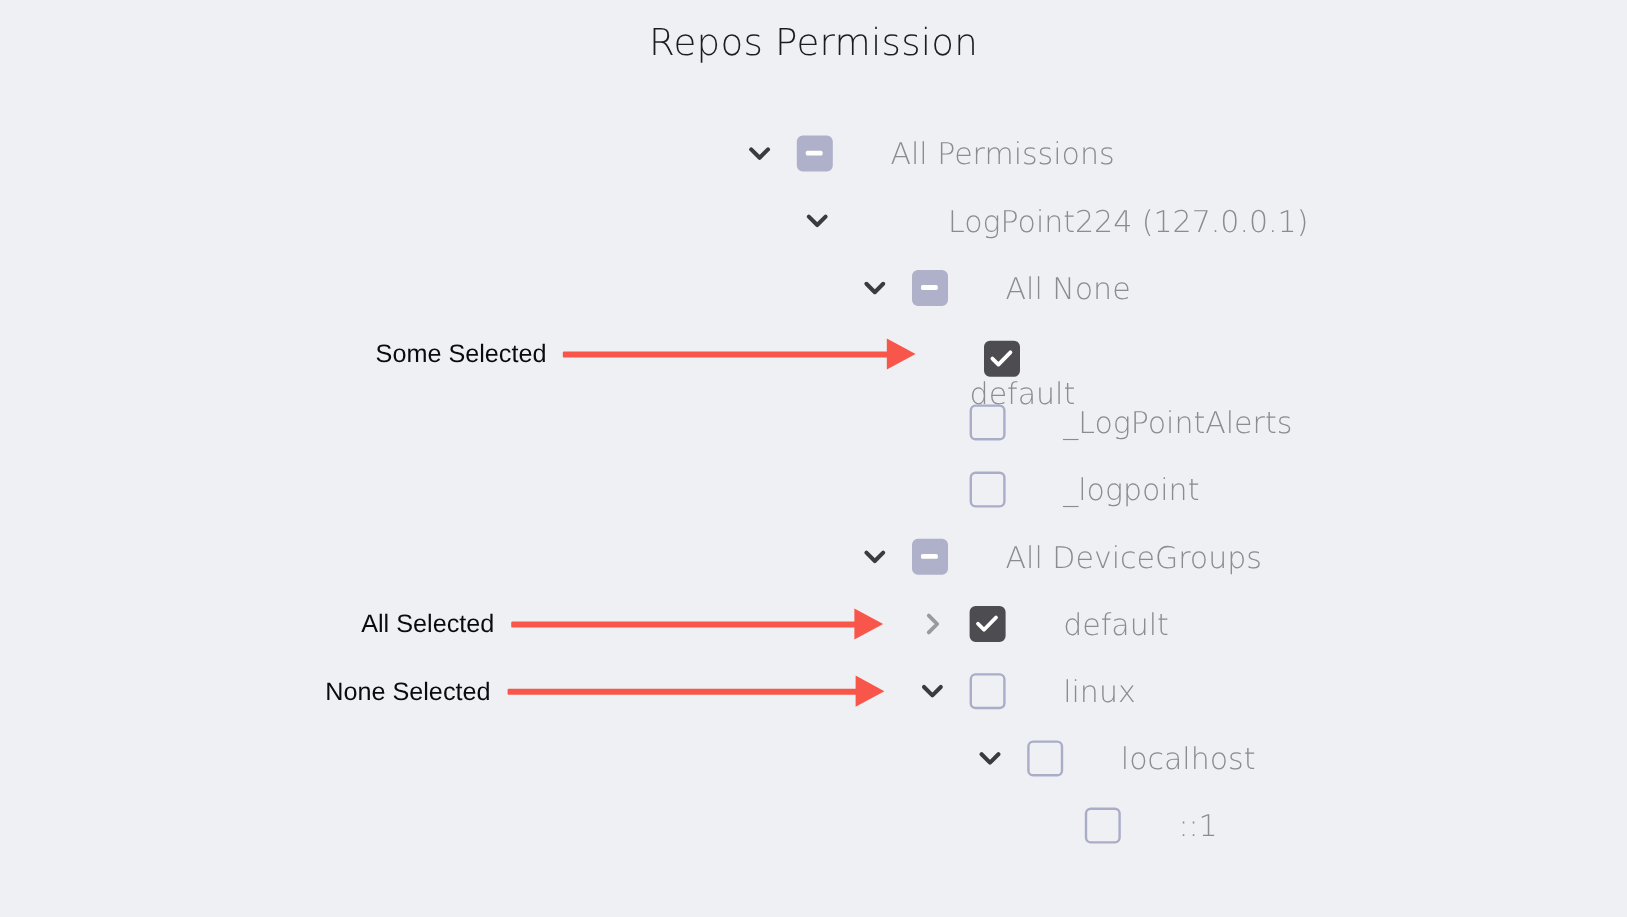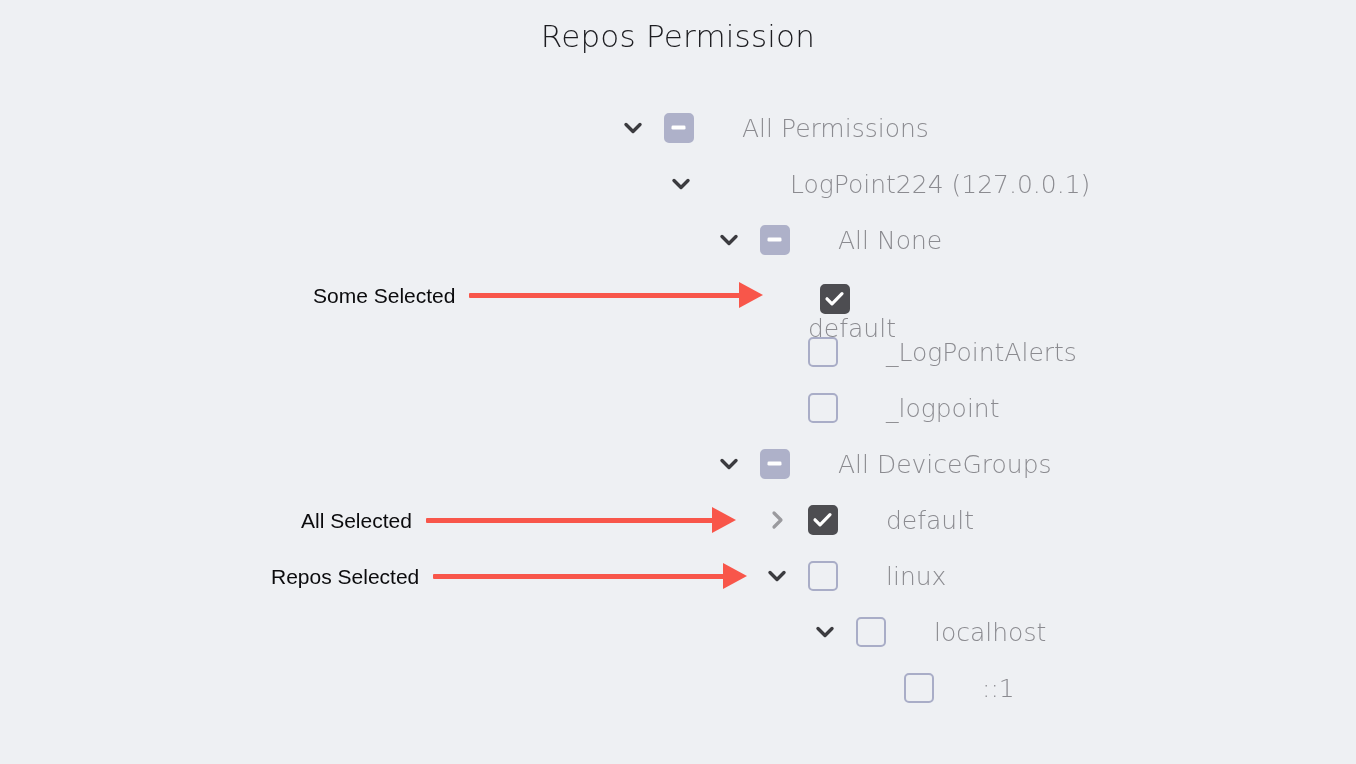--- a/index.html
+++ b/index.html
@@ -268,19 +268,19 @@
       </span>
     </div>
     <div class="annotation" style="left: 301px; top: 493px;">
       <span class="annotation-label">All Selected</span>
       <span class="arrow">
         <span class="arrow-shaft" style="width: 288px;"></span>
         <span class="arrow-head"></span>
       </span>
     </div>
     <div class="annotation" style="left: 271px; top: 549px;">
-      <span class="annotation-label">Repos Selected</span>
+      <span class="annotation-label">None Selected</span>
       <span class="arrow">
         <span class="arrow-shaft" style="width: 292px;"></span>
         <span class="arrow-head"></span>
       </span>
     </div>
   </div>
 
 </body></html>

